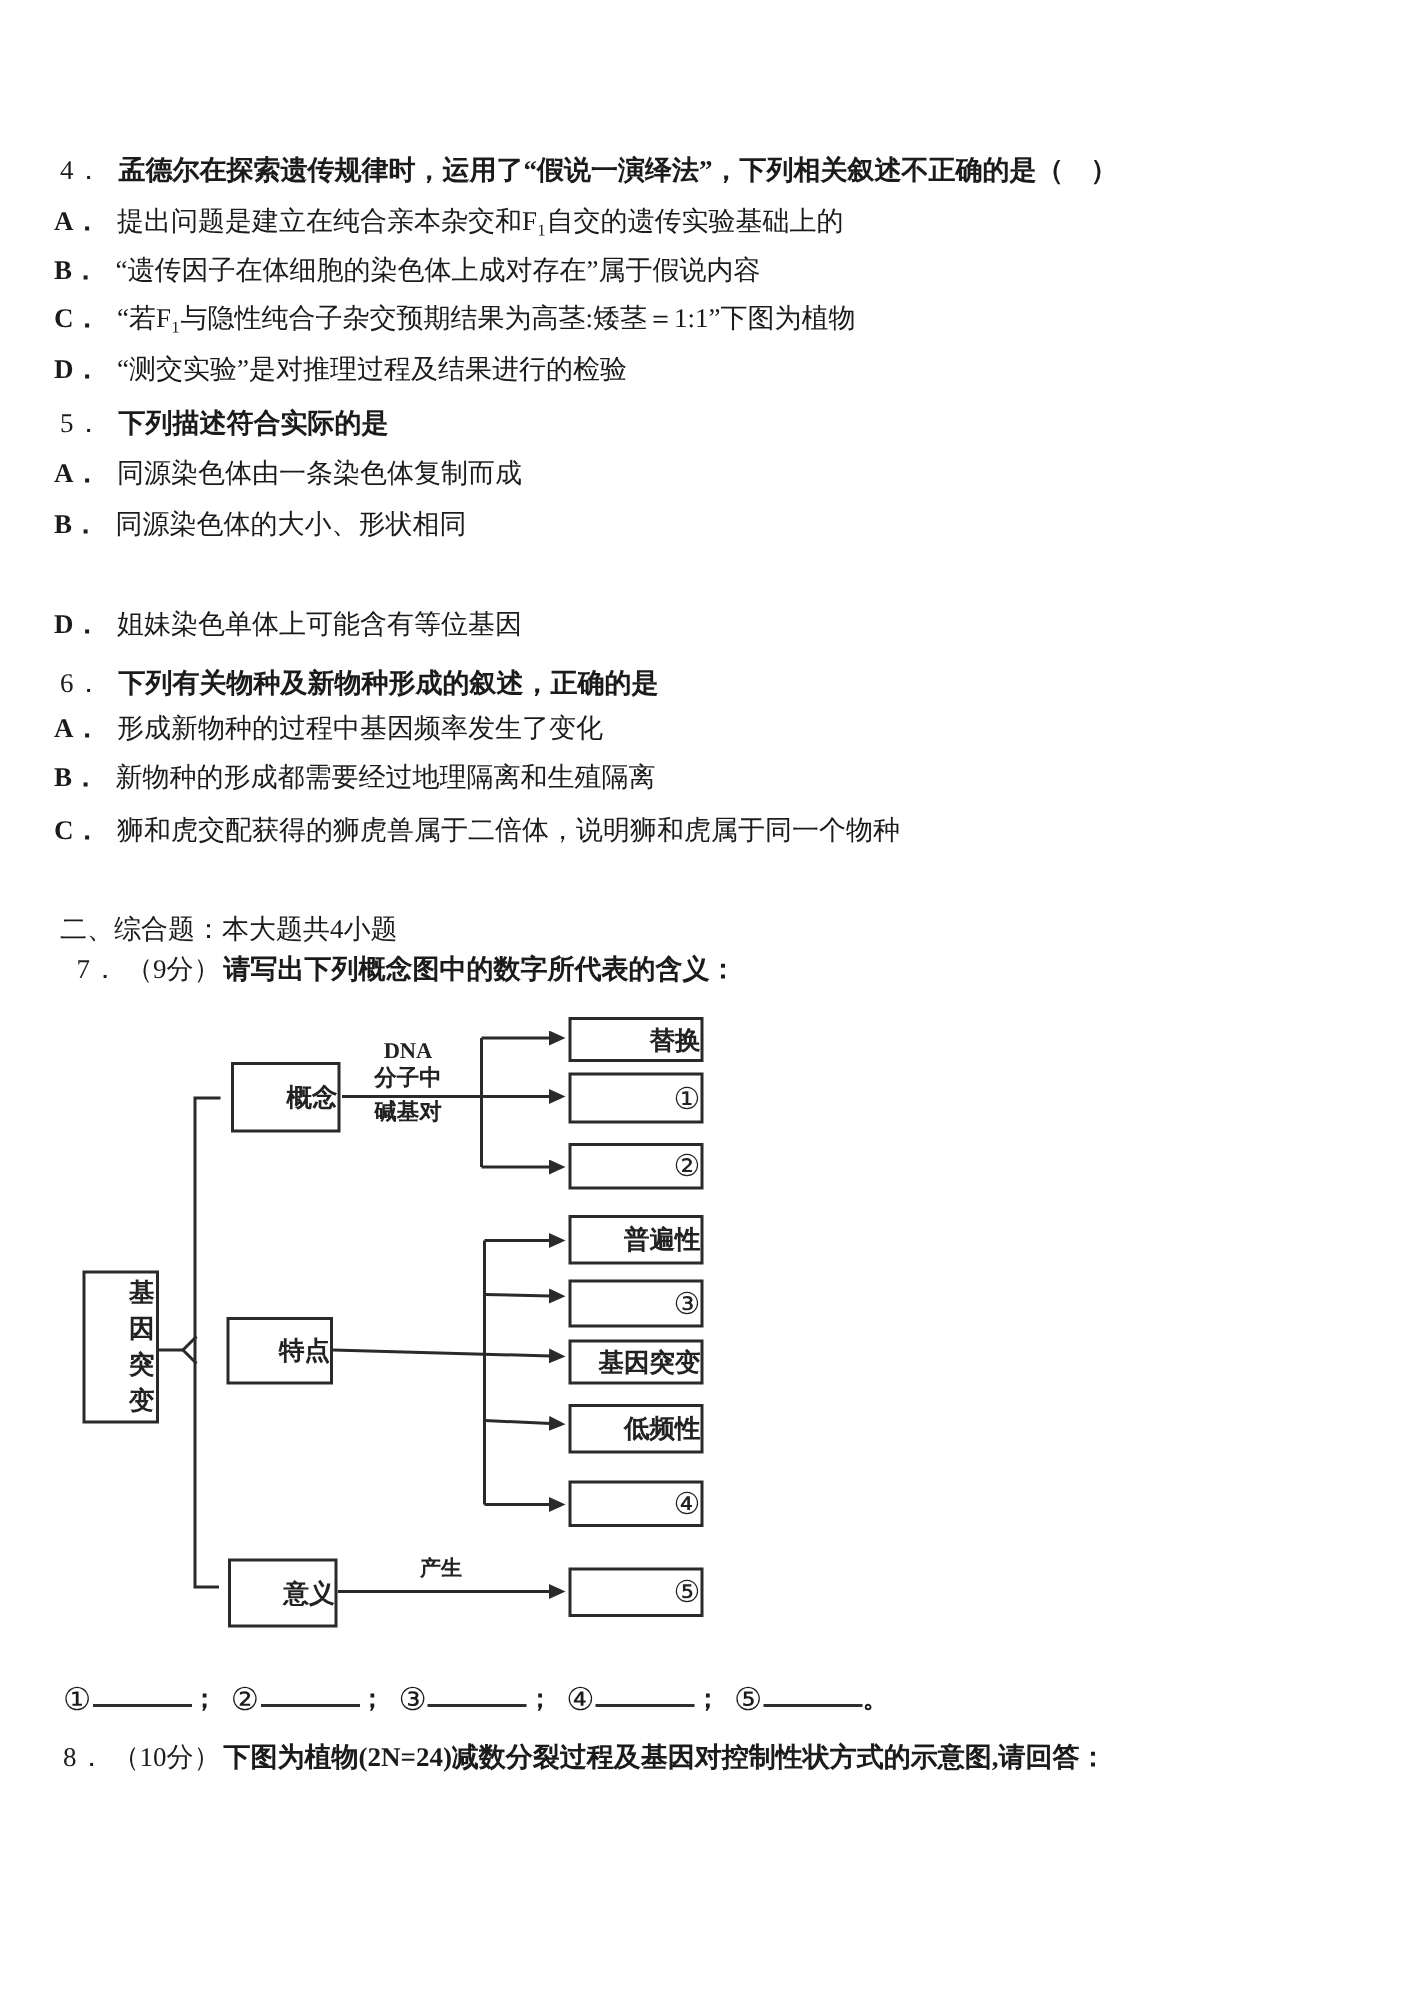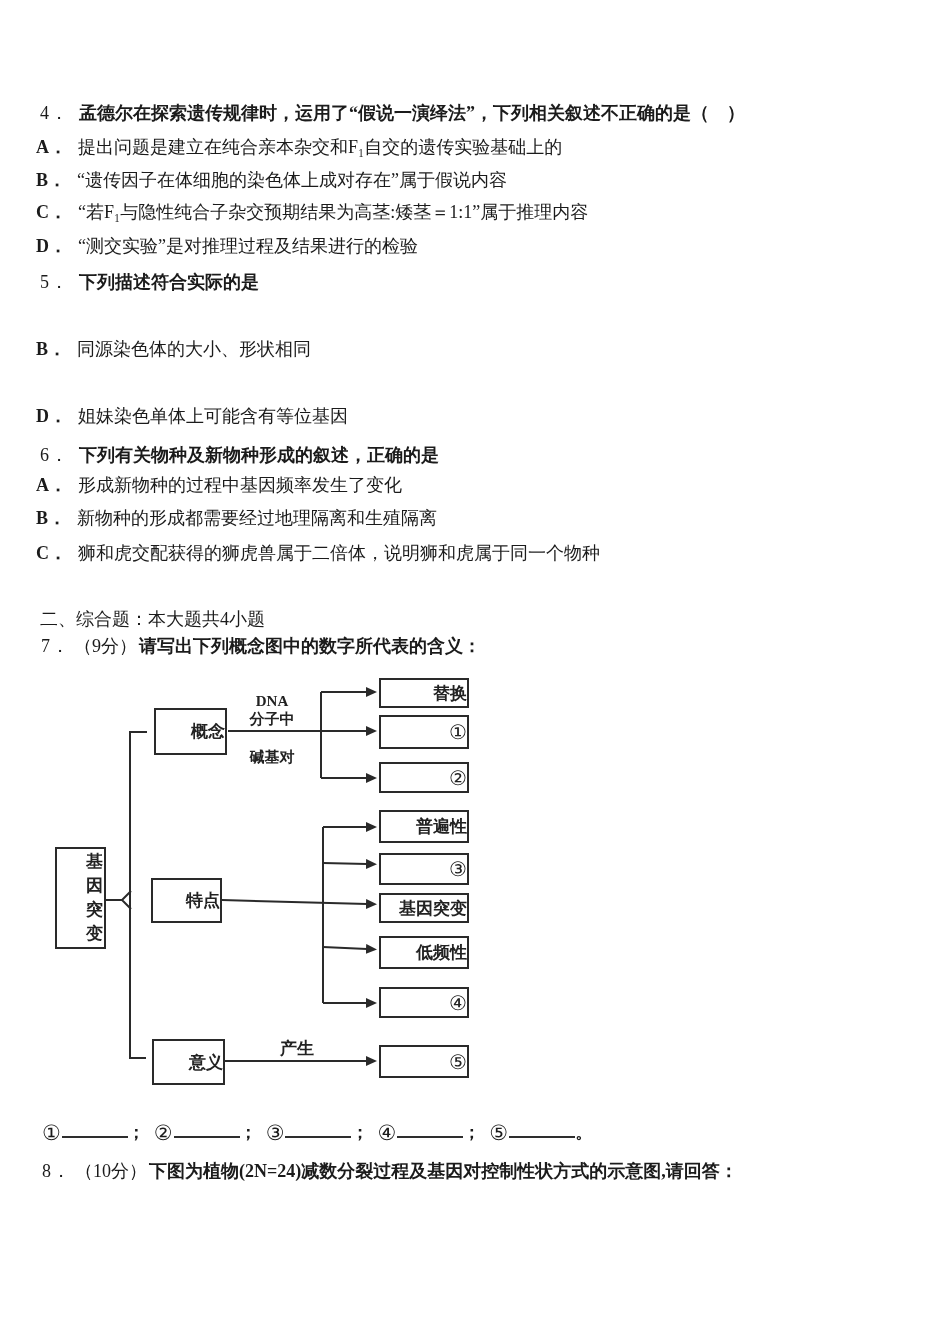--- a/index.html
+++ b/index.html
@@ -26,22 +26,22 @@
   }
   .dbox.circlenum{font-size:20px;font-weight:400;}
   .rootbox .vtext{
     width:19px;word-break:break-all;line-height:24px;text-align:center;
     font-size:17px;font-weight:700;
   }
   .edge-label{
     position:absolute;text-align:center;font-weight:700;font-size:15px;
     line-height:18px;color:#222;
   }
-  .edge-label .l3{margin-top:20px;}
-  .produce-label{position:absolute;font-weight:700;font-size:17px;color:#222;}
+  .edge-label .l3{margin-top:5px;}
+  .produce-label{position:absolute;font-weight:700;font-size:14px;color:#222;}
   
   .fill-line{position:absolute;left:42px;top:1121px;white-space:nowrap;font-size:17px;}
   .fill-num{font-size:21px;font-weight:400;vertical-align:-2px;}
   .blank{
     display:inline-block;width:66px;height:15px;
     border-bottom:2px solid #2e2e2e;margin-left:1px;
   }
   .fill-sep{font-weight:700;margin-right:9px;}
 </style>
 </head>
@@ -52,28 +52,31 @@
   <div class="tline" style="top:102px;left:40px">
     <span class="qnum">4．</span><span class="qtext">孟德尔在探索遗传规律时，运用了“假说一演绎法”，下列相关叙述不正确的是（　）</span>
   </div>
   <div class="tline" style="top:136px">
     <span class="olabel">A．</span><span class="otext">提出问题是建立在纯合亲本杂交和F₁自交的遗传实验基础上的</span>
   </div>
   <div class="tline" style="top:169px">
     <span class="olabel">B．</span><span class="otext">“遗传因子在体细胞的染色体上成对存在”属于假说内容</span>
   </div>
   <div class="tline" style="top:201px">
-    <span class="olabel">C．</span><span class="otext">“若F₁与隐性纯合子杂交预期结果为高茎:矮茎＝1:1”属于推理内容</span>
+    <span class="olabel">C．</span><span class="otext">“若F₁与隐性纯合子杂交预期结果为高茎:矮茎＝1:1”下图为植物</span>
   </div>
   <div class="tline" style="top:235px">
     <span class="olabel">D．</span><span class="otext">“测交实验”是对推理过程及结果进行的检验</span>
   </div>
 
   <div class="tline" style="top:271px;left:40px">
     <span class="qnum">5．</span><span class="qtext">下列描述符合实际的是</span>
+  </div>
+  <div class="tline" style="top:304px">
+    <span class="olabel">A．</span><span class="otext">同源染色体由一条染色体复制而成</span>
   </div>
   <div class="tline" style="top:338px">
     <span class="olabel">B．</span><span class="otext">同源染色体的大小、形状相同</span>
   </div>
   <div class="tline" style="top:405px">
     <span class="olabel">D．</span><span class="otext">姐妹染色单体上可能含有等位基因</span>
   </div>
 
   <div class="tline" style="top:444px;left:40px">
     <span class="qnum">6．</span><span class="qtext">下列有关物种及新物种形成的叙述，正确的是</span>
@@ -85,21 +88,21 @@
     <span class="olabel">C．</span><span class="otext">狮和虎交配获得的狮虎兽属于二倍体，说明狮和虎属于同一个物种</span>
   </div>
   <div class="tline" style="top:507px">
     <span class="olabel">B．</span><span class="otext">新物种的形成都需要经过地理隔离和生殖隔离</span>
   </div>
 
   <div class="tline" style="top:608px;left:40px">
     <span class="sectext">二、综合题：本大题共4小题</span>
   </div>
 
-  <div class="tline" style="top:635px;left:41px">
+  <div class="tline" style="top:635px;left:51px">
     <span class="qnum" style="margin-right:4px">7．</span><span class="qscore">（9分）</span><span class="qtext">请写出下列概念图中的数字所代表的含义：</span>
   </div>
 
   <div class="diagram">
     <svg width="950" height="1344" viewBox="0 0 950 1344">
       <defs>
         <marker id="ah" markerUnits="userSpaceOnUse" markerWidth="14" markerHeight="12" refX="1" refY="5" orient="auto">
           <path d="M0,0 L11,5 L0,10 Z" fill="#2a2a2a"></path>
         </marker>
       </defs>

